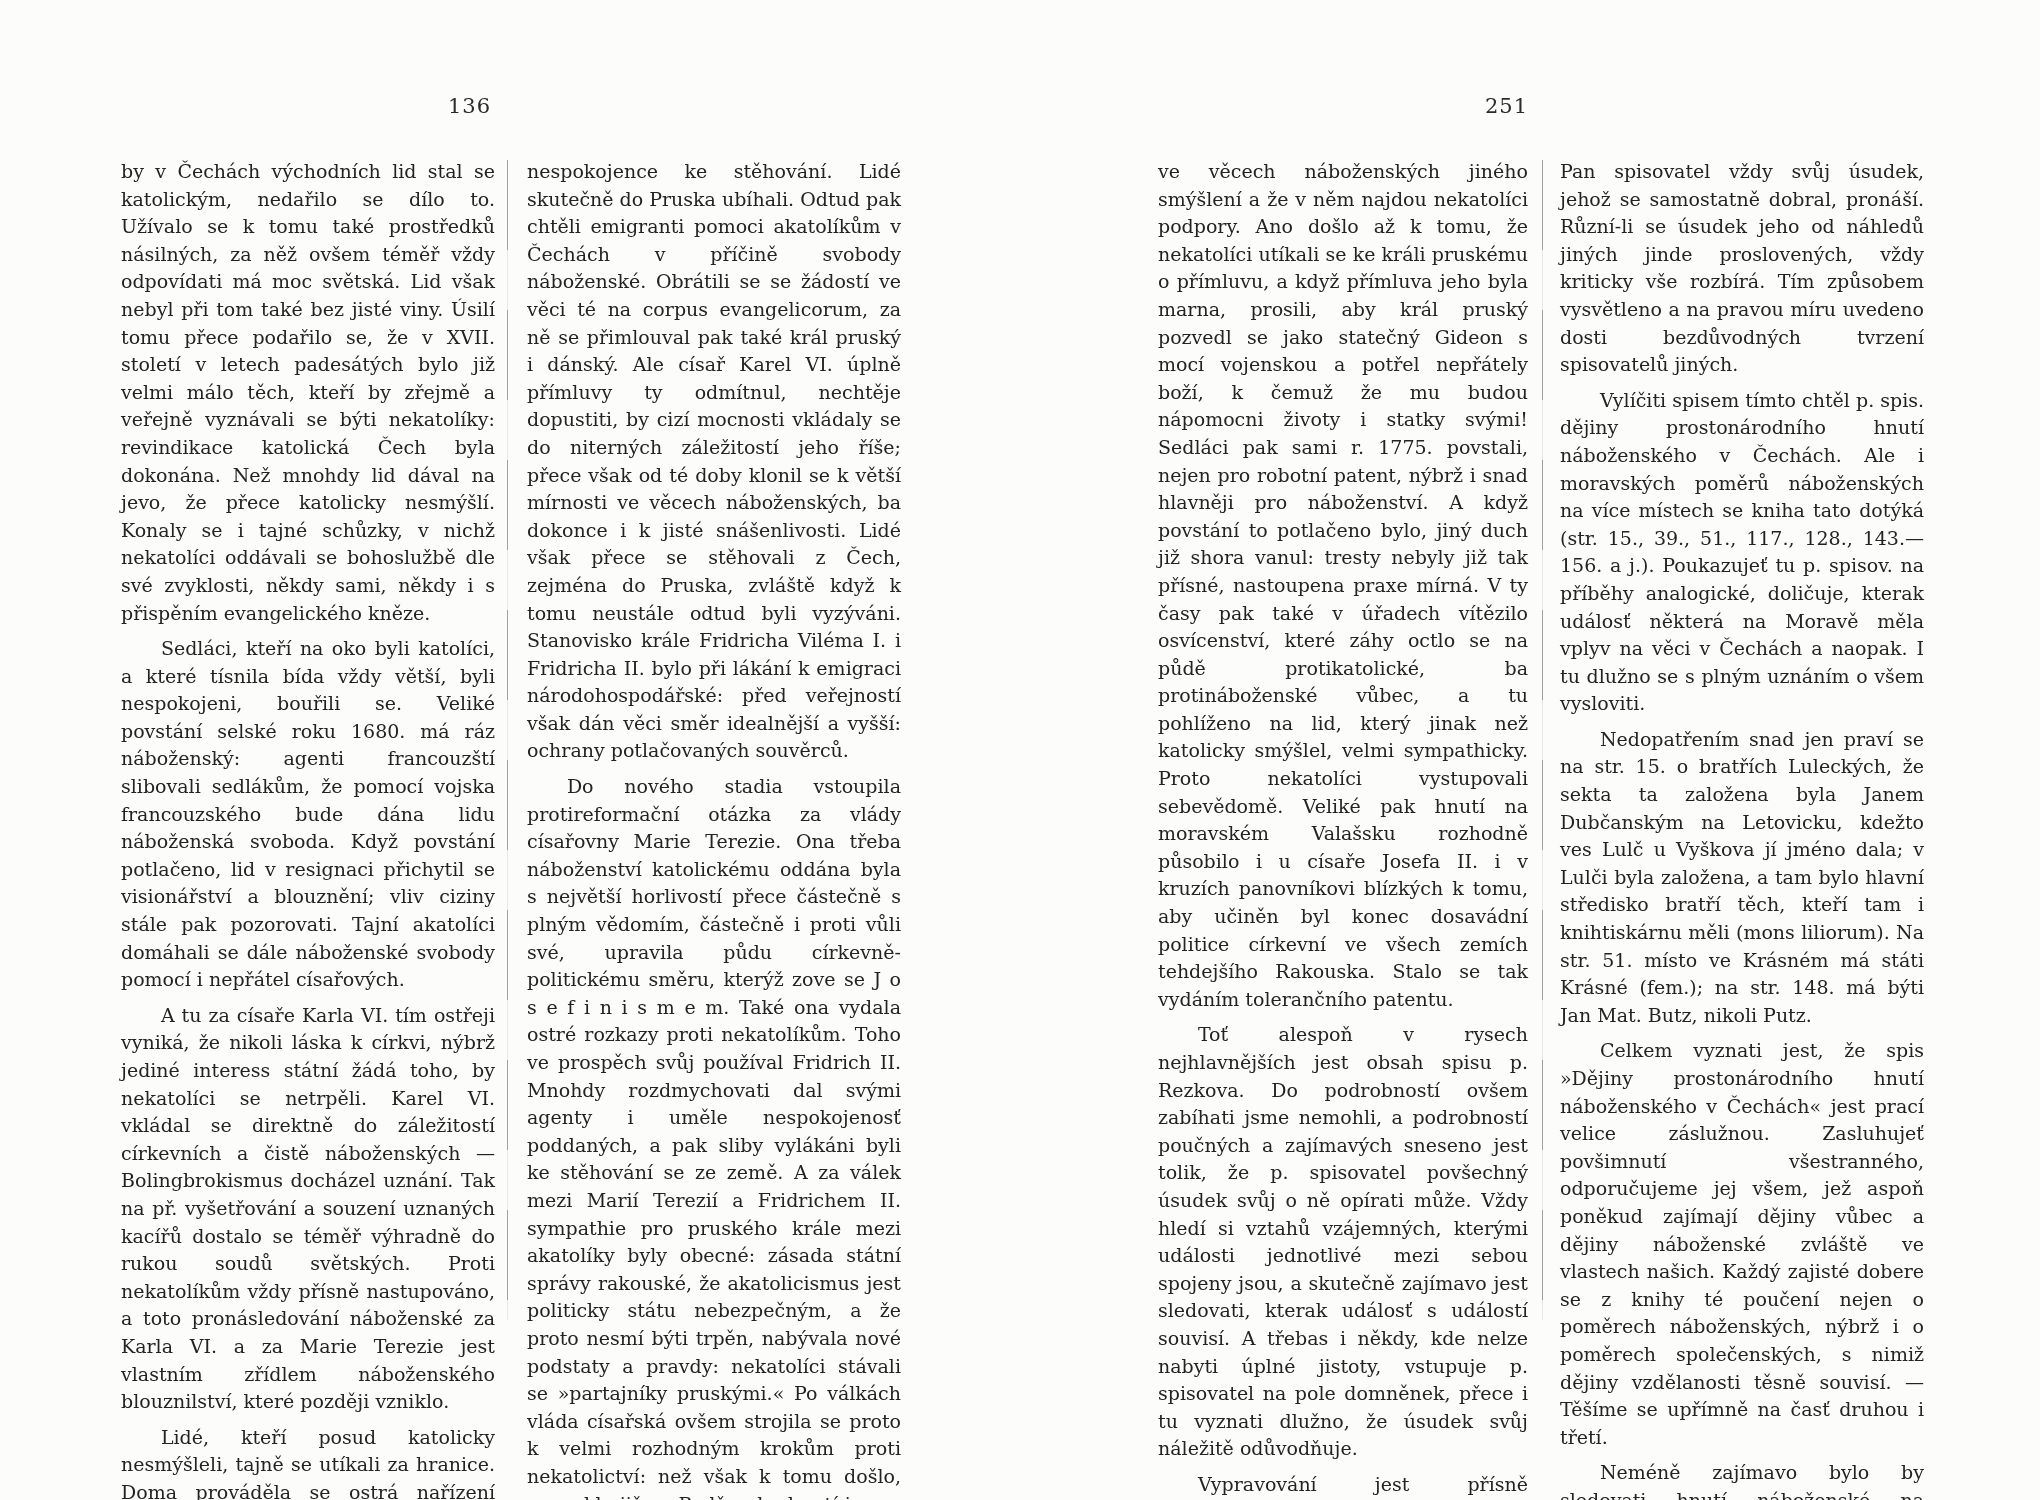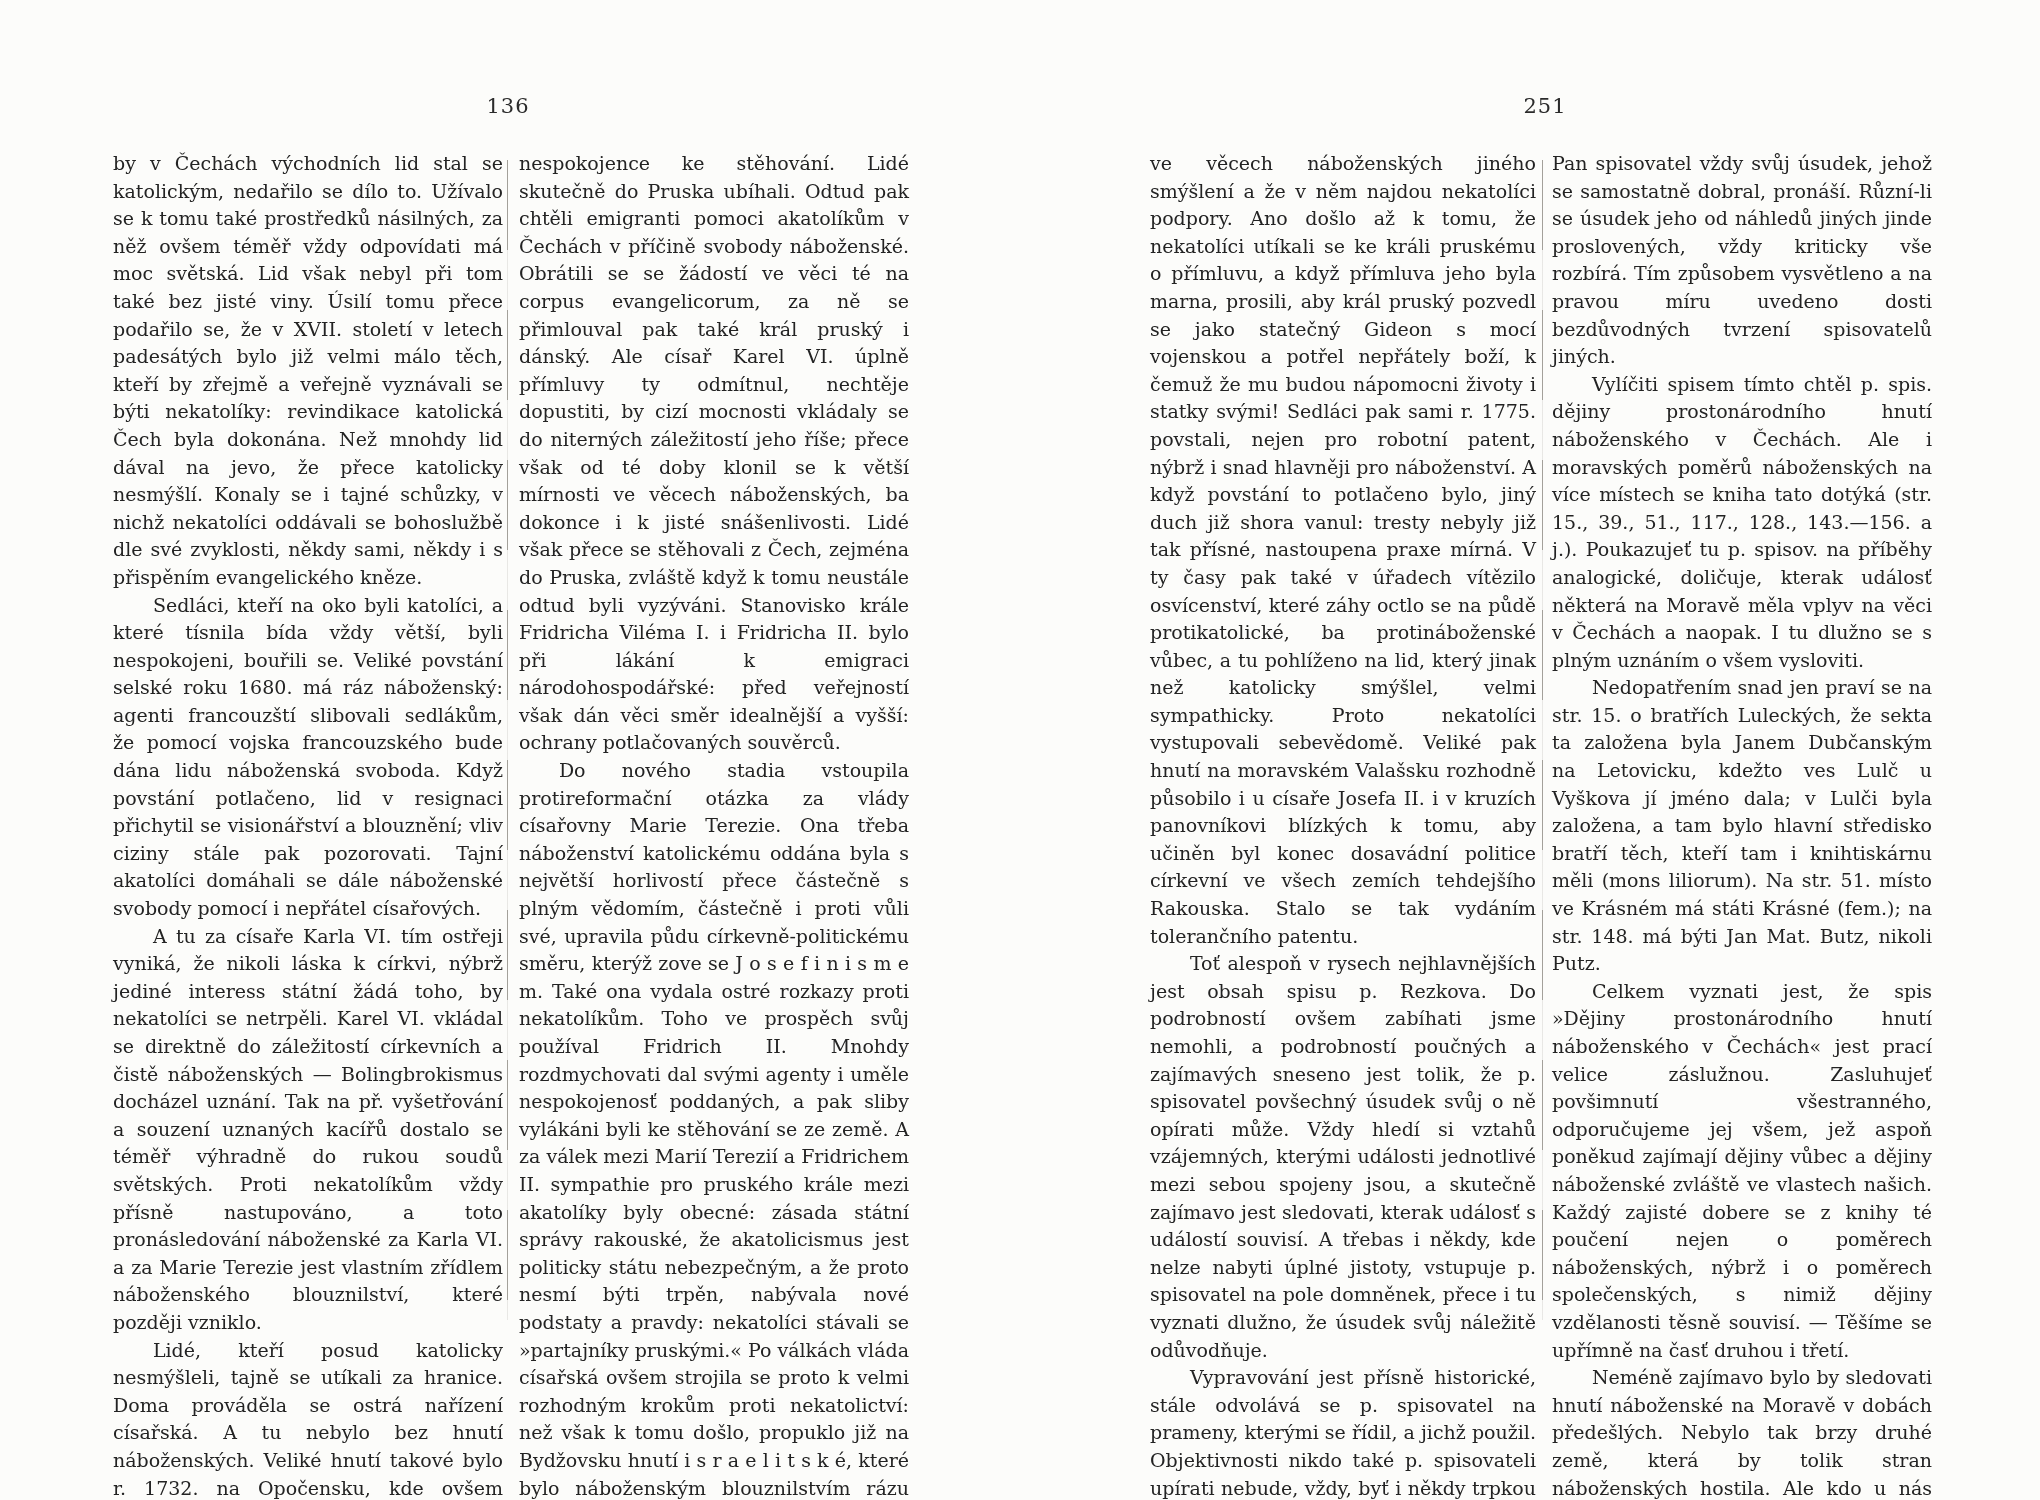--- a/index.html
+++ b/index.html
@@ -6,37 +6,37 @@
   #scan{
     position:relative;
     width:2040px;height:1500px;
     background:#fcfcfa;
     font-family:"DejaVu Serif","Liberation Serif",serif;
     color:#232323;
     overflow:hidden;
   }
   .page-number{
     position:absolute;top:94px;
-    width:120px;text-align:center;
+    width:120px;text-align:left;
     font-size:21px;letter-spacing:1px;color:#2b2b2b;
   }
   #page-num-left{left:448px;}
   #page-num-right{left:1485px;}
   .col{
     position:absolute;top:150px;
     width:390px;
     font-size:19px;line-height:27.6px;
     text-align:justify;
     text-rendering:optimizeLegibility;
   }
   #col1{left:113px;}
   #col2{left:519px;}
   #col3{left:1150px;width:386px;}
   #col4{left:1552px;width:380px;}
-  .para{margin:0;padding:0;}
+  .para{margin:8px;padding:0;}
   .para.indent{text-indent:2.1em;}
   .divider{
     position:absolute;top:160px;height:1160px;width:1px;
     background:repeating-linear-gradient(
       to bottom,
       rgba(90,85,75,0.55) 0px, rgba(90,85,75,0.55) 90px,
       rgba(90,85,75,0.12) 90px, rgba(90,85,75,0.12) 150px);
   }
   #divider-left{left:507px;}
   #divider-right{left:1542px;}

